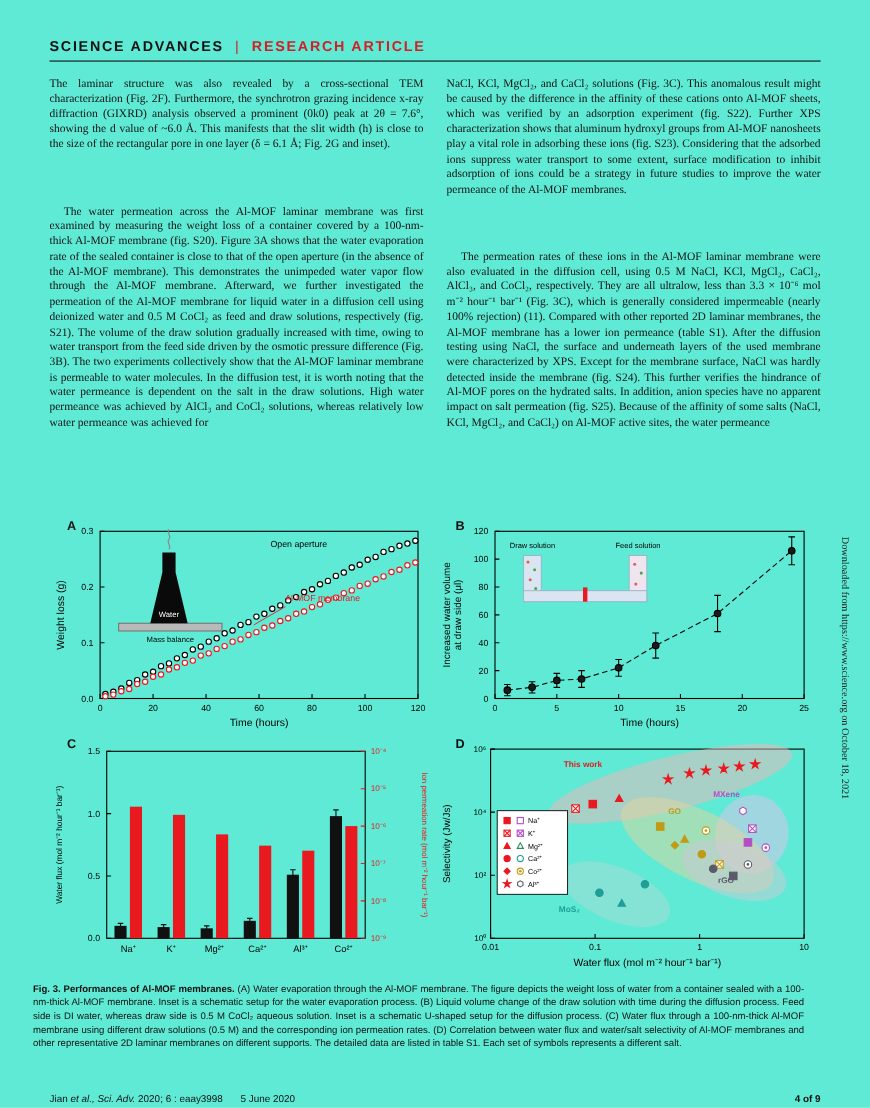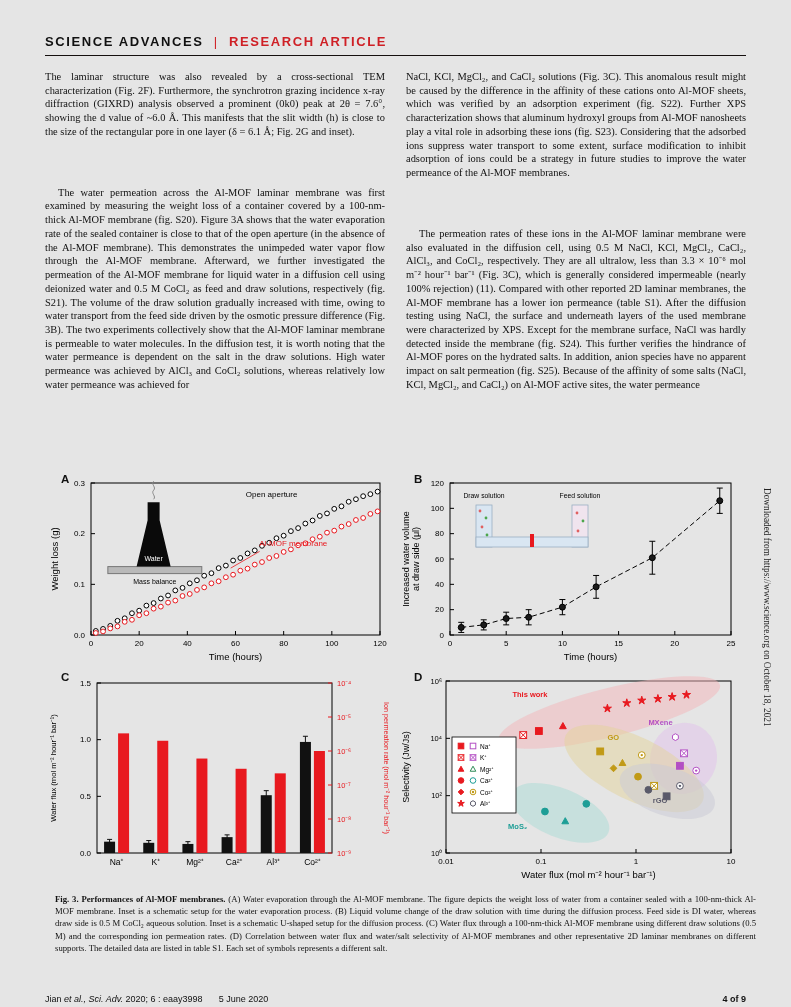--- a/index.html
+++ b/index.html
@@ -1,31 +1,31 @@
 <!DOCTYPE html>
 <html><head>
 <meta charset="utf-8">
 <style>
   *{box-sizing:border-box;}
   html,body{margin:0;padding:0;}
   body{width:791px;height:1007px;background:#fff;}
-  .page{position:relative;width:791px;height:1007px;background:#e5e5e5;font-family:"Liberation Serif",serif;color:#111;overflow:hidden;}
+  .page{position:relative;width:791px;height:1007px;background:#5eead4;font-family:"Liberation Serif",serif;color:#111;overflow:hidden;}
   .header{position:absolute;left:45px;top:34px;font-family:"Liberation Sans",sans-serif;font-size:13px;font-weight:bold;letter-spacing:1.6px;white-space:nowrap;}
   .header .divider{color:#cf2026;font-weight:normal;margin:0 5px;}
   .header .section{color:#cf2026;}
   .rule{position:absolute;left:45px;width:701px;top:55px;border-top:1.8px solid #15100f;}
   .body-cols{position:absolute;left:45px;top:70px;width:701px;display:flex;gap:21px;}
   .col{width:340px;font-size:10.45px;line-height:1.315;text-align:justify;}
   .col p{margin:0;}
   .col p.indent{text-indent:13px;margin-top:47px;}
   .figure{position:absolute;left:45px;top:473px;width:701px;}
   .fig-grid{display:grid;grid-template-columns:353px 348px;grid-template-rows:196px 216px;row-gap:2px;}
   .panel{position:relative;}
   .plabel{position:absolute;left:16px;top:0px;font-family:"Liberation Sans",sans-serif;font-weight:bold;font-size:11.5px;}
-  .caption{position:absolute;left:55px;top:893px;width:701px;font-family:Liberation Serif, serif;font-size:8.7px;line-height:1.4;text-align:justify;color:#111;}
+  .caption{position:absolute;left:30px;top:893px;width:701px;font-family:Liberation Sans, sans-serif;font-size:8.7px;line-height:1.4;text-align:justify;color:#111;}
   .cap-lead{font-weight:bold;}
   .footer{position:absolute;left:45px;top:994px;width:701px;font-family:"Liberation Sans",sans-serif;font-size:9px;display:flex;justify-content:space-between;align-items:baseline;}
   .footer .it{font-style:italic;}
   .footer .date{margin-left:16px;}
   .pageno{font-weight:bold;margin-left:25px;}
   .sidenote{position:absolute;left:772px;top:488px;font-family:"Liberation Serif",serif;font-size:9.3px;color:#222;white-space:nowrap;transform-origin:0 0;transform:rotate(90deg);}
   svg text{font-family:"Liberation Sans",sans-serif;}
 </style>
 </head>
 <body>

